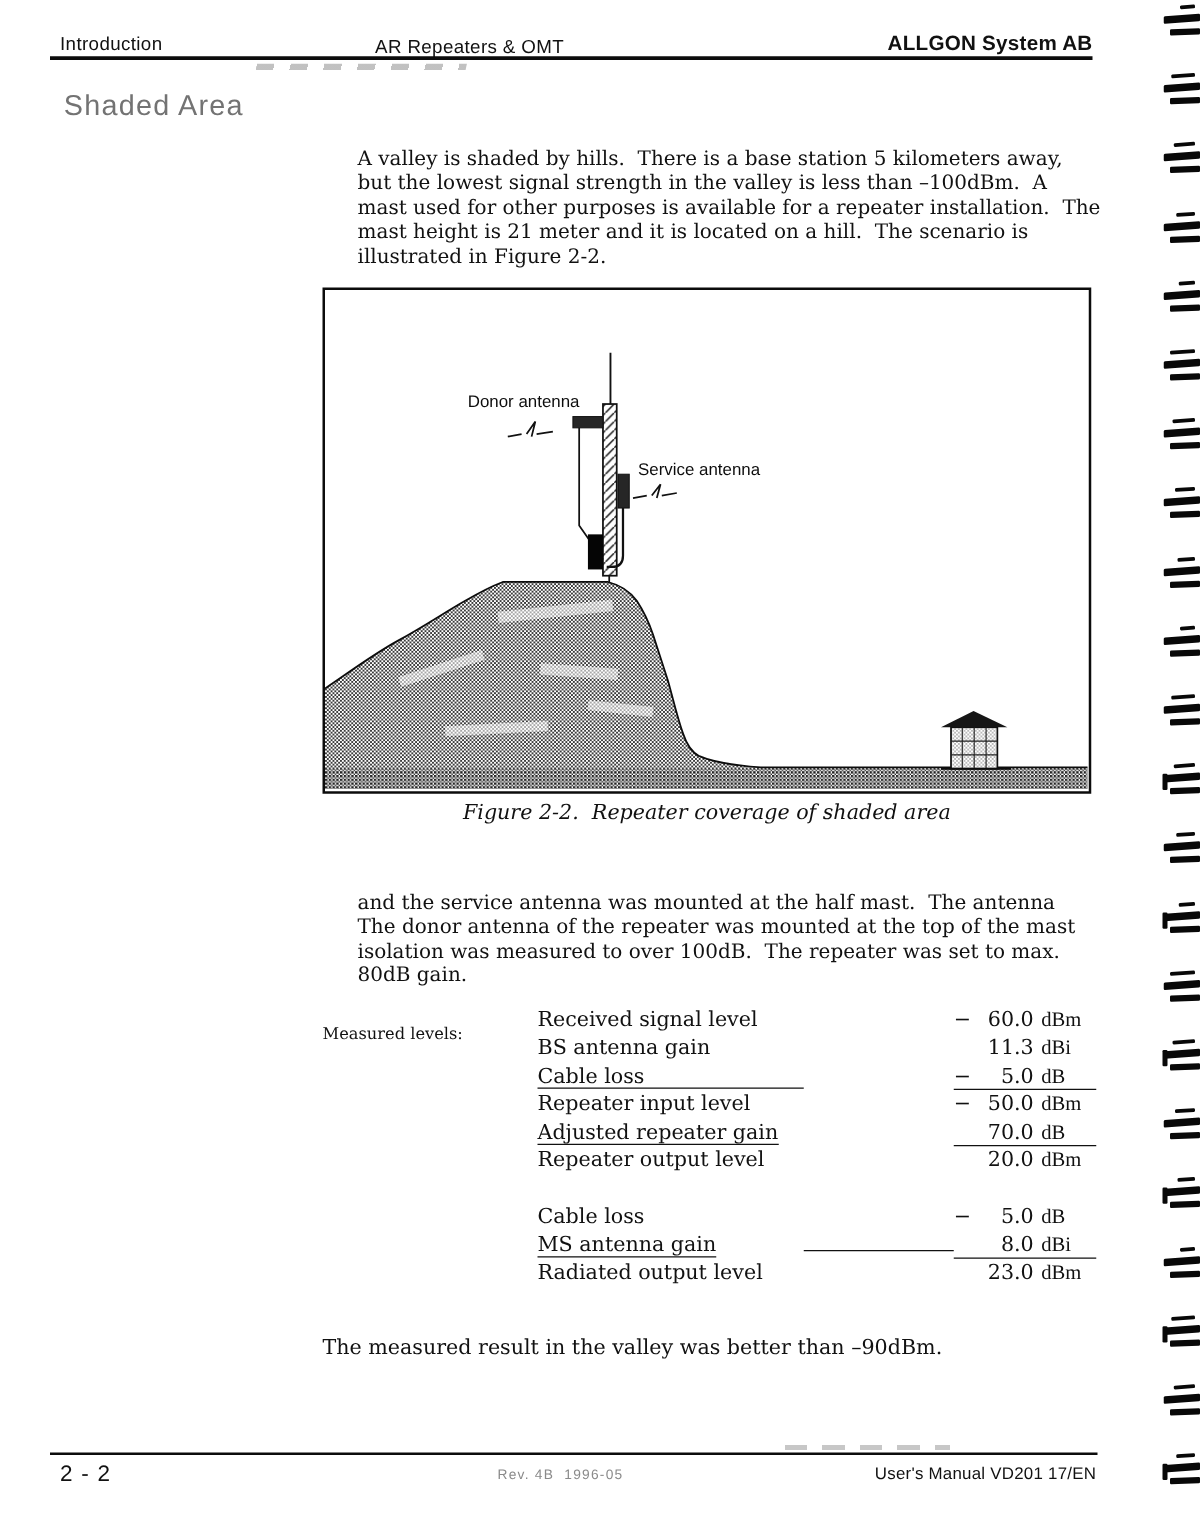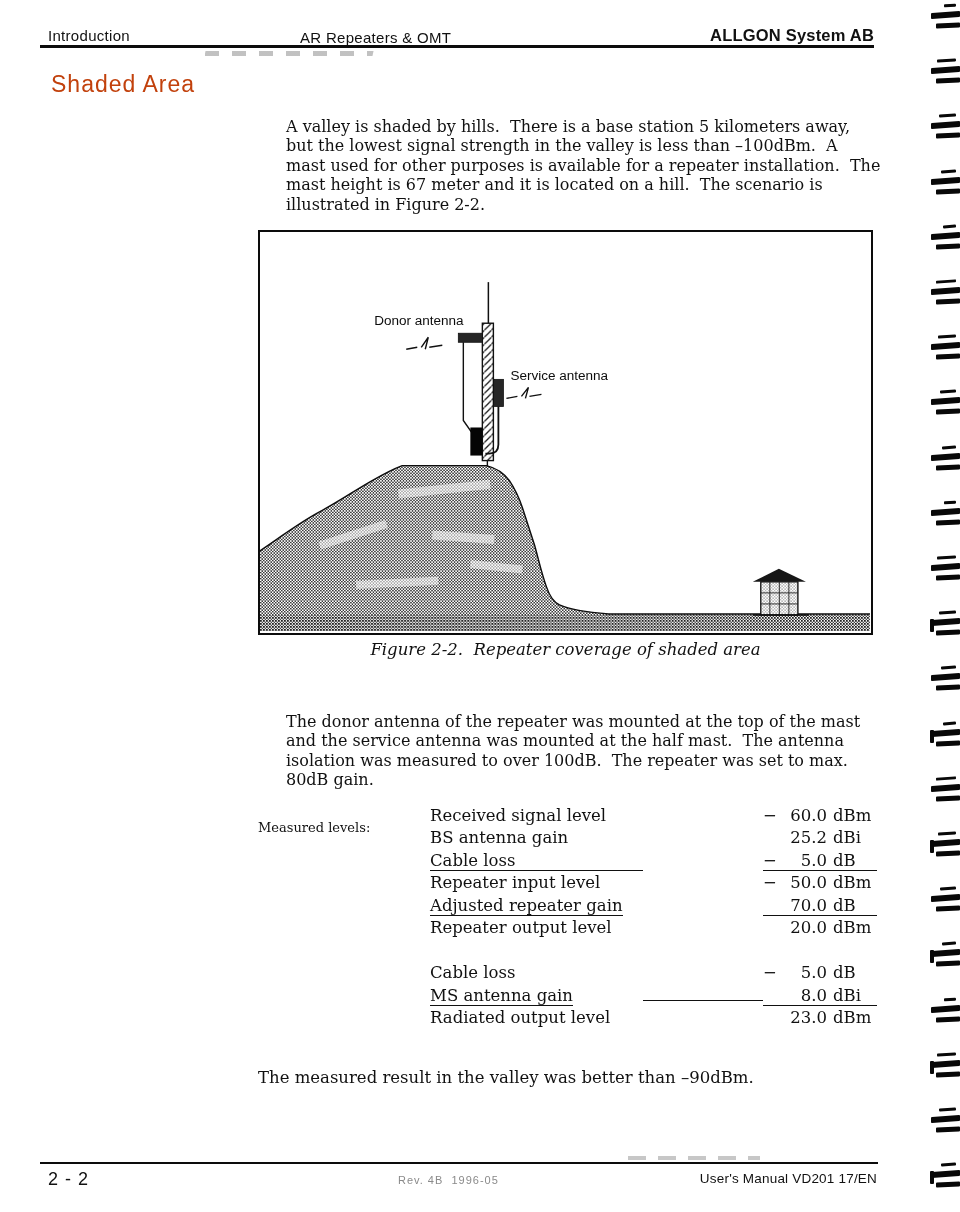--- a/index.html
+++ b/index.html
@@ -13,21 +13,21 @@
   .hdr-left{left:48px;top:27px;font-size:15px;letter-spacing:.3px;}
   .hdr-center{left:300px;top:29px;width:330px;text-align:left;font-size:15px;letter-spacing:.3px;}
   .hdr-right{right:86px;top:26px;font-size:16.5px;font-weight:bold;letter-spacing:.2px;}
   .hdr-rule{left:40px;top:45px;width:834px;height:3px;background:#0c0c0c;}
   .smudge1{left:205px;top:51px;width:168px;height:5px;opacity:.55;transform:skewX(-12deg);
            background:repeating-linear-gradient(90deg,#8f8f8f 0 14px,transparent 14px 27px);}
   .smudge2{left:628px;top:1156px;width:132px;height:4px;opacity:.5;
            background:repeating-linear-gradient(90deg,#8f8f8f 0 18px,transparent 18px 30px);}
 
   
-  .title{left:51px;top:71px;font-size:23px;letter-spacing:1px;color:#c2410c;}
+  .title{left:51px;top:71px;font-size:23px;letter-spacing:1px;color:#737373;}
 
   
   .para{left:258px;width:640px;font-size:16px;line-height:19.4px;margin-left:28px;}
   .intro{top:117px;}
   .bodypara{top:712px;}
   .closing{left:258px;top:1068px;font-size:16.5px;}
 
   
   .figure-box{left:258px;top:230px;width:615px;height:405px;box-sizing:border-box;
               border:2.5px solid #0c0c0c;background:#fff;}
@@ -39,21 +39,21 @@
   .mtable{left:430px;top:806px;width:447px;font-size:16.5px;}
   .grp{margin:0;}
   .grp.g2{}
   .grp.g3{margin-top:23px;}
   .mrow{display:flex;align-items:baseline;height:22.4px;}
   .mitem{width:213px;}
   .mmid{flex:1;}
   .mval{width:114px;display:flex;align-items:baseline;}
   .msign{width:13px;}
   .mdigits{flex:1;text-align:right;}
-  .munit{width:44px;margin-left:6px;}
+  .munit{width:44px;margin-left:6px;font-family:Liberation Serif, serif;}
   .ul-item-cell .mitem{border-bottom:1.6px solid #111;}
   .ul-item-text .mitem span{border-bottom:1.6px solid #111;}
   .ul-mid .mmid{border-bottom:1.6px solid #111;}
   .ul-value .mval{border-bottom:1.6px solid #111;}
 
   
   .ftr-rule{left:40px;top:1162px;width:838px;height:2.4px;background:#0c0c0c;}
   .ftr-left{left:48px;top:1169px;font-size:18px;letter-spacing:1px;}
   .ftr-center{left:398px;top:1174px;font-size:11px;color:#8a8a8a;letter-spacing:1px;}
   .ftr-right{right:83px;top:1171px;font-size:13.5px;letter-spacing:.2px;}
@@ -77,21 +77,21 @@
   <div class="abs sans hdr-right">ALLGON System AB</div>
   <div class="abs hdr-rule"></div>
   <div class="abs smudge1"></div>
 
   <div class="abs sans title">Shaded Area</div>
 
   <div class="abs para intro">
     <div class="pre">A valley is shaded by hills.  There is a base station 5 kilometers away,</div>
     <div class="pre">but the lowest signal strength in the valley is less than –100dBm.  A</div>
     <div class="pre">mast used for other purposes is available for a repeater installation.  The</div>
-    <div class="pre">mast height is 67 meter and it is located on a hill.  The scenario is</div>
+    <div class="pre">mast height is 21 meter and it is located on a hill.  The scenario is</div>
     <div class="pre">illustrated in Figure 2-2.</div>
   </div>
 
   <div class="abs figure-box">
     <svg viewBox="0 0 610 400" preserveAspectRatio="none">
       <defs>
         <pattern id="dither" width="3" height="3" patternUnits="userSpaceOnUse">
           <rect width="3" height="3" fill="#ffffff"></rect>
           <rect width="1.5" height="1.5" fill="#3a3a3a"></rect>
           <rect x="1.5" y="1.5" width="1.5" height="1.5" fill="#3a3a3a"></rect>
@@ -146,22 +146,22 @@
         <path d="M246 166 l11 -2 m4 0 l7 -9 l-3 11 m4 -2 l12 -2" fill="none" stroke="#111" stroke-width="1.4"></path>
       </g>
 
       <text x="114" y="93" font-family="Liberation Sans, sans-serif" font-size="13.5" fill="#0d0d0d">Donor antenna</text>
       <text x="250" y="148" font-family="Liberation Sans, sans-serif" font-size="13.5" fill="#0d0d0d">Service antenna</text>
     </svg>
   </div>
   <div class="abs caption pre">Figure 2-2.  Repeater coverage of shaded area</div>
 
   <div class="abs para bodypara">
+    <div class="pre">and the service antenna was mounted at the half mast.  The antenna</div>
     <div class="pre">The donor antenna of the repeater was mounted at the top of the mast</div>
-    <div class="pre">and the service antenna was mounted at the half mast.  The antenna</div>
     <div class="pre">isolation was measured to over 100dB.  The repeater was set to max.</div>
     <div class="pre">80dB gain.</div>
   </div>
 
   <div class="abs mlabel">Measured levels:</div>
   <div class="abs mtable">
 
     <div class="grp g1">
       <div class="mrow">
         <div class="mitem"><span>Received signal level</span></div>
@@ -170,21 +170,21 @@
           <span class="msign">−</span>
           <span class="mdigits">60.0</span>
           <span class="munit">dBm</span>
         </div>
       </div>
       <div class="mrow">
         <div class="mitem"><span>BS antenna gain</span></div>
         <div class="mmid"></div>
         <div class="mval">
           <span class="msign"></span>
-          <span class="mdigits">25.2</span>
+          <span class="mdigits">11.3</span>
           <span class="munit">dBi</span>
         </div>
       </div>
       <div class="mrow ul-item-cell ul-value">
         <div class="mitem"><span>Cable loss</span></div>
         <div class="mmid"></div>
         <div class="mval">
           <span class="msign">−</span>
           <span class="mdigits">5.0</span>
           <span class="munit">dB</span>

